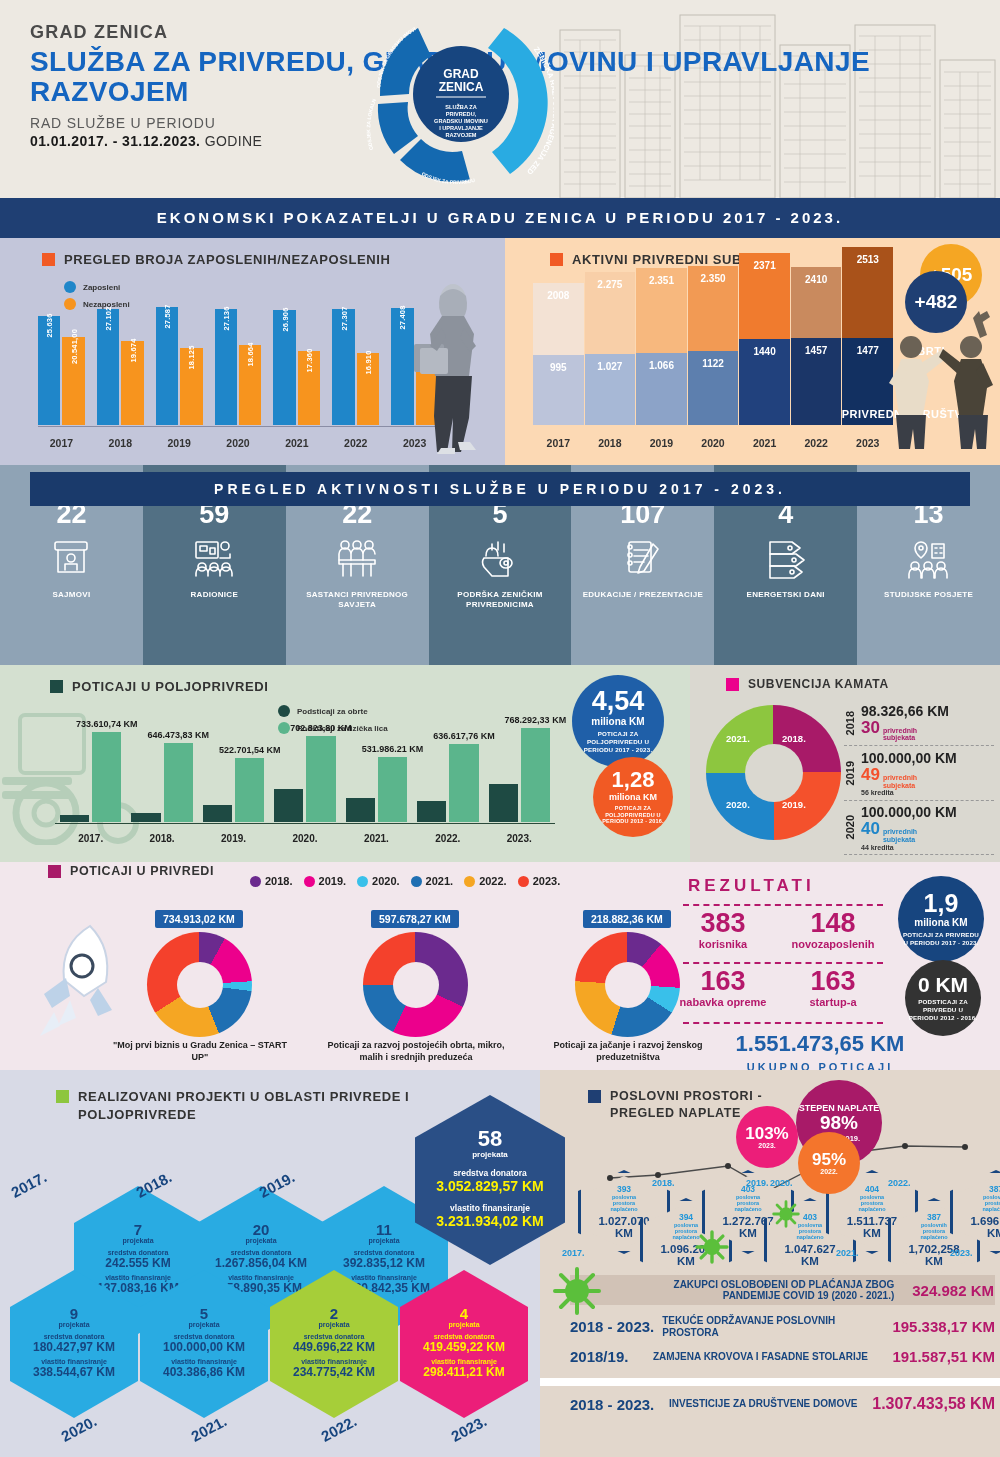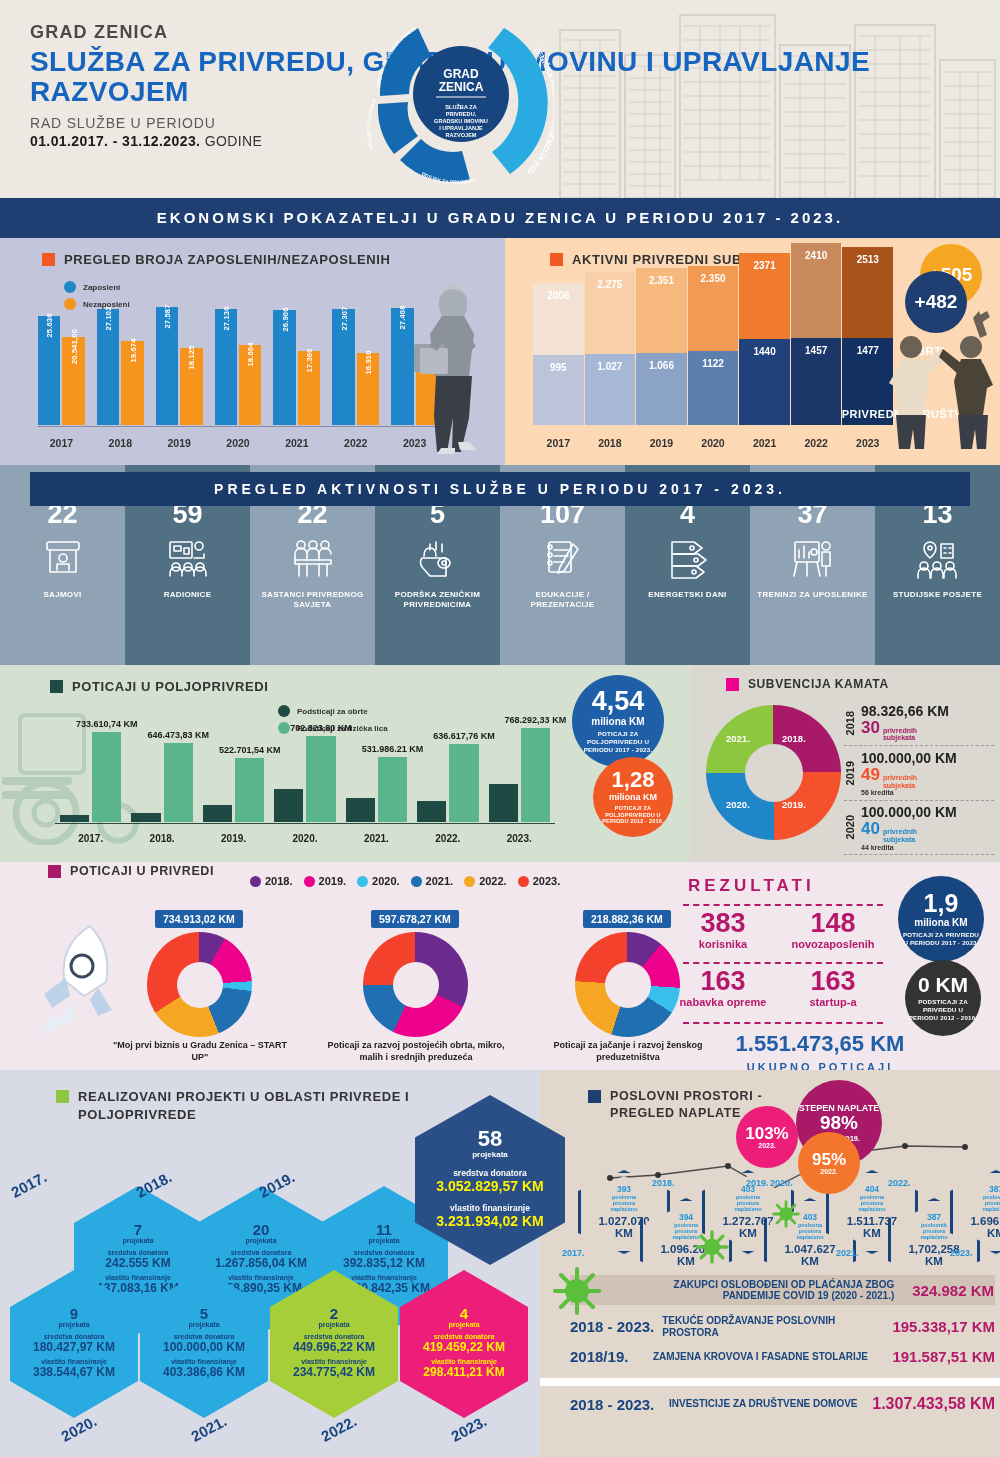--- a/index.html
+++ b/index.html
@@ -364,21 +364,21 @@
         </div>
         <div class="scol">
           <div class="sg" style="height: 85.5873px; background: rgb(240, 123, 46);">
             <b>2371</b>
           </div>
           <div class="sg" style="height: 85.9805px; background: rgb(33, 65, 125);">
             <b>1440</b>
           </div>
         </div>
         <div class="scol">
-          <div class="sg" style="height: 95px; background: rgb(201, 138, 94);">
+          <div class="sg" style="height: 71px; background: rgb(201, 138, 94);">
             <b>2410</b>
           </div>
           <div class="sg" style="height: 86.5941px; background: rgb(27, 54, 104);">
             <b>1457</b>
           </div>
         </div>
         <div class="scol">
           <div class="sg" style="height: 90.7132px; background: rgb(169, 82, 26);">
             <b>2513</b>
           </div>
@@ -485,32 +485,20 @@
             <path d="M6 6h22l8 6-8 6H6z"></path>
             <circle cx="26" cy="12" r="2"></circle>
             <path d="M6 18h26l8 6-8 6H6z"></path>
             <circle cx="30" cy="24" r="2"></circle>
             <path d="M6 30h24l8 6-8 6H6z"></path>
             <circle cx="28" cy="36" r="2"></circle>
           </svg></div>
         <div class="albl">ENERGETSKI DANI</div>
       </div>
       <div class="acell">
-        <div class="anum">37</div>
-        <div class="aicon"><svg width="44" height="44" viewBox="0 0 44 44" fill="none" stroke="#fff" stroke-width="1.6" stroke-linejoin="round" stroke-linecap="round">
-            <rect x="4" y="6" width="24" height="20" rx="1"></rect>
-            <path d="M8 22v-8M13 22v-12M18 22v-6"></path>
-            <circle cx="23" cy="16" r="3"></circle>
-            <path d="M6 26l-3 14M26 26l3 14M16 26v14"></path>
-            <circle cx="35" cy="10" r="4"></circle>
-            <path d="M31 16h8v14h-8zM35 30v10"></path>
-          </svg></div>
-        <div class="albl">TRENINZI ZA UPOSLENIKE</div>
-      </div>
-      <div class="acell">
         <div class="anum">13</div>
         <div class="aicon"><svg width="44" height="44" viewBox="0 0 44 44" fill="none" stroke="#fff" stroke-width="1.6" stroke-linejoin="round" stroke-linecap="round">
             <path d="M14 6a6 6 0 016 6c0 5-6 10-6 10s-6-5-6-10a6 6 0 016-6z"></path>
             <circle cx="14" cy="12" r="2"></circle>
             <rect x="25" y="8" width="12" height="14"></rect>
             <path d="M28 12h2M33 12h2M28 17h2M33 17h2"></path>
             <circle cx="8" cy="30" r="4"></circle>
             <circle cx="21" cy="30" r="4"></circle>
             <circle cx="34" cy="30" r="4"></circle>
             <path d="M2 42v-4a6 6 0 0112 0v4M15 42v-4a6 6 0 0112 0v4M28 42v-4a6 6 0 0112 0v4"></path>

